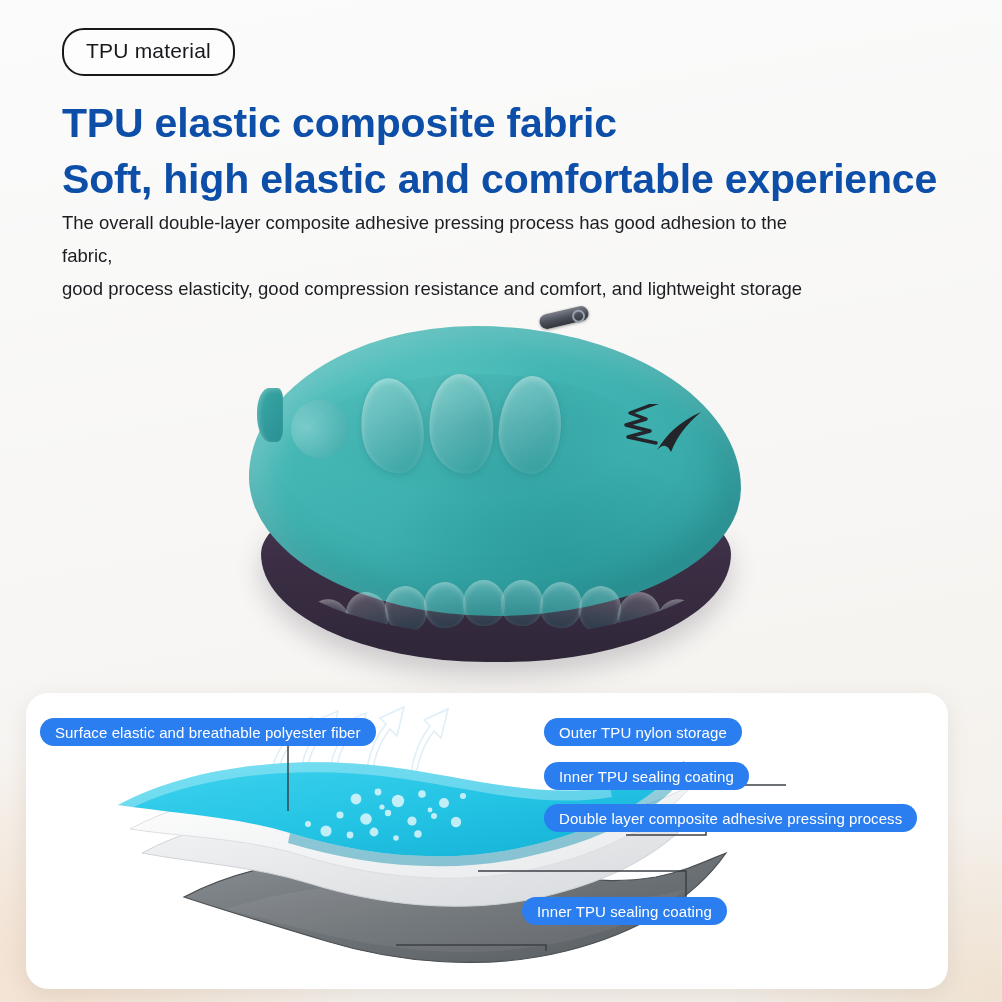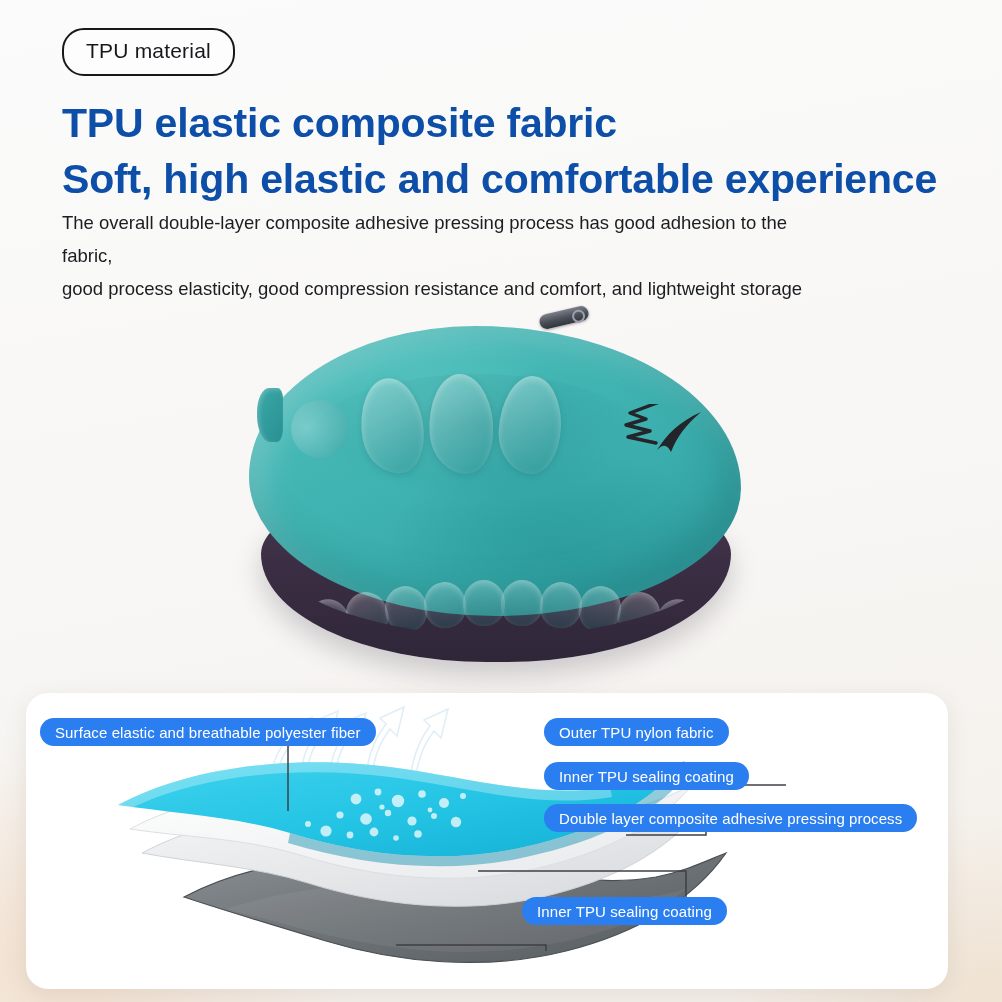--- a/index.html
+++ b/index.html
@@ -370,20 +370,20 @@
         <g stroke="#3c4046" stroke-width="1.5" fill="none">
           <line x1="262" y1="40" x2="262" y2="118"></line>
           <polyline points="688,92 760,92"></polyline>
           <polyline points="600,142 680,142 680,112"></polyline>
           <polyline points="452,178 660,178 660,212"></polyline>
           <polyline points="370,252 520,252 520,258"></polyline>
         </g>
       </svg>
 
       <div class="pill pill-surface">Surface elastic and breathable polyester fiber</div>
-      <div class="pill pill-outer">Outer TPU nylon fabric</div>
+      <div class="pill pill-outer">Outer TPU nylon storage</div>
       <div class="pill pill-inner1">Inner TPU sealing coating</div>
       <div class="pill pill-double">Double layer composite adhesive pressing process</div>
       <div class="pill pill-inner2">Inner TPU sealing coating</div>
     </div>
   </div>
 
 </div>
 
 </body></html>

